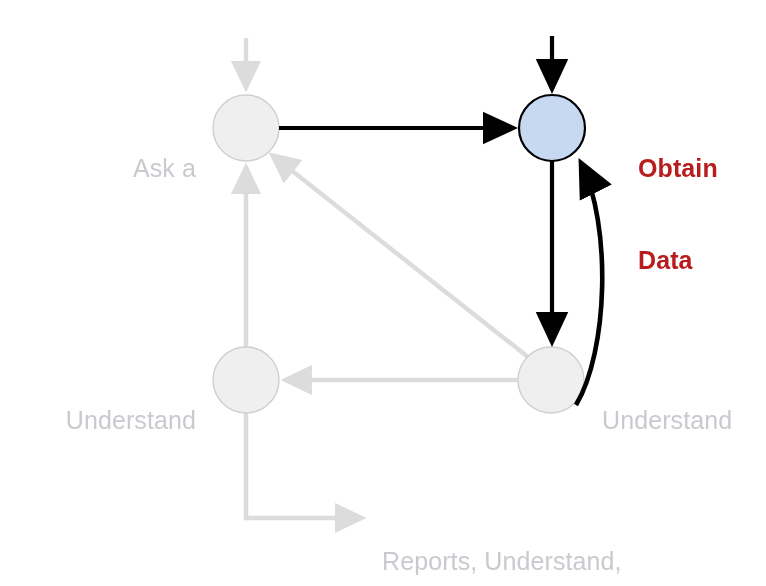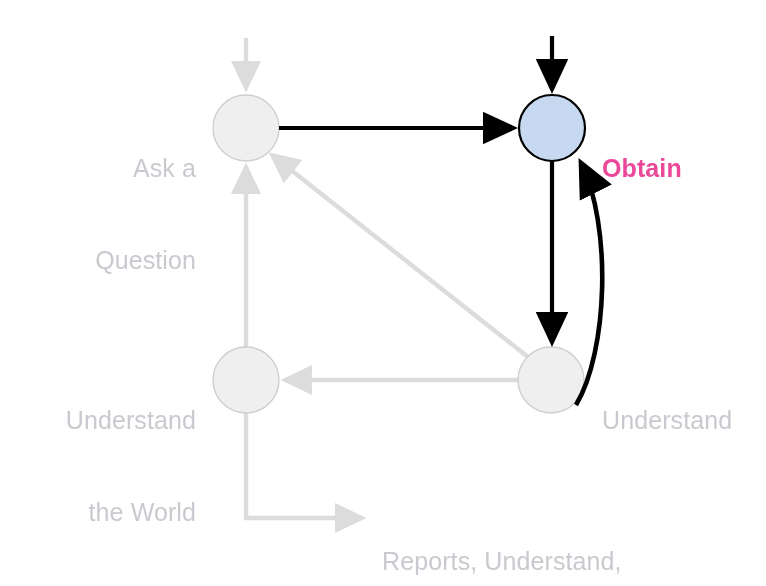--- a/index.html
+++ b/index.html
@@ -31,23 +31,24 @@
     line-height: 1.22;
     white-space: pre;
     letter-spacing: 0.1px;
   }
   .label-muted {
     color: #c9c9cf;
     font-size: 25px;
     font-weight: 400;
   }
   .label-active {
-    color: #ec4899;
+    color: #b91c1c;
     font-size: 25px;
     font-weight: bold;
+    margin-left: 36px;
   }
   .lbl-ask-question {
     right: 570px;
     top: 92px;
     text-align: right;
   }
   .lbl-understand-world {
     right: 570px;
     top: 344px;
     text-align: right;
@@ -129,30 +130,29 @@
       <path d="M576,405 C608,352 612,225 581,163" fill="none" stroke="#000000" stroke-width="4.6" stroke-linecap="butt" marker-end="url(#ah-dark)"></path>
     </g>
 
     <g>
       <circle cx="552" cy="128" r="33" fill="#c6d9f1" stroke="#000000" stroke-width="2.2"></circle>
     </g>
   </svg>
 
   <div class="node-label label-muted lbl-ask-question">
     <div>Ask a</div>
-    <div>Question</div>
   </div>
 
   <div class="node-label label-active lbl-obtain-data">
     <div>Obtain</div>
+    <div>Data</div>
   </div>
 
   <div class="node-label label-muted lbl-understand-world">
     <div>Understand</div>
-    <div>the World</div>
   </div>
 
   <div class="node-label label-muted lbl-understand-data">
     <div>Understand</div>
   </div>
 
   <div class="node-label label-muted lbl-reports">
     <div>Reports, Understand,</div>
     
   </div>

